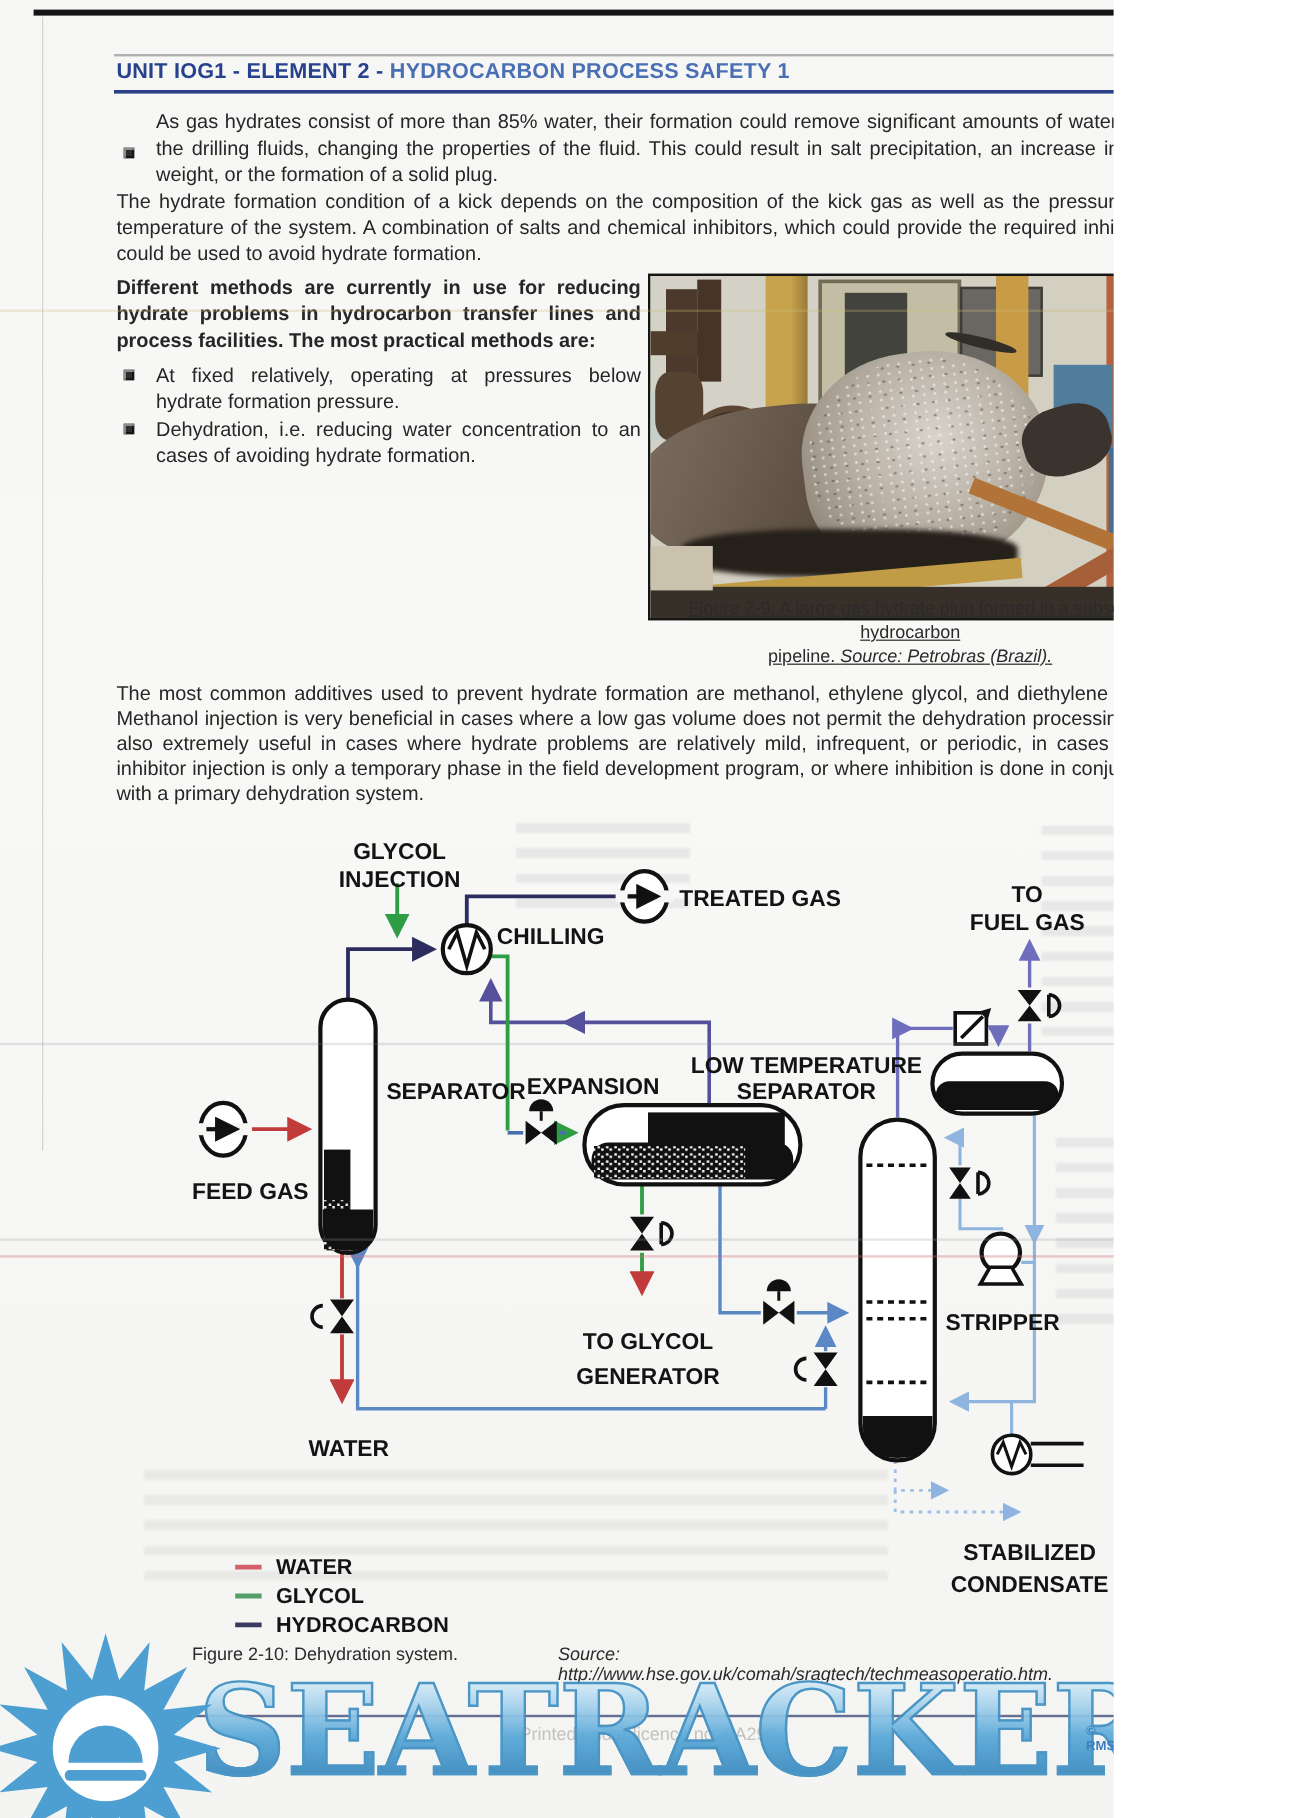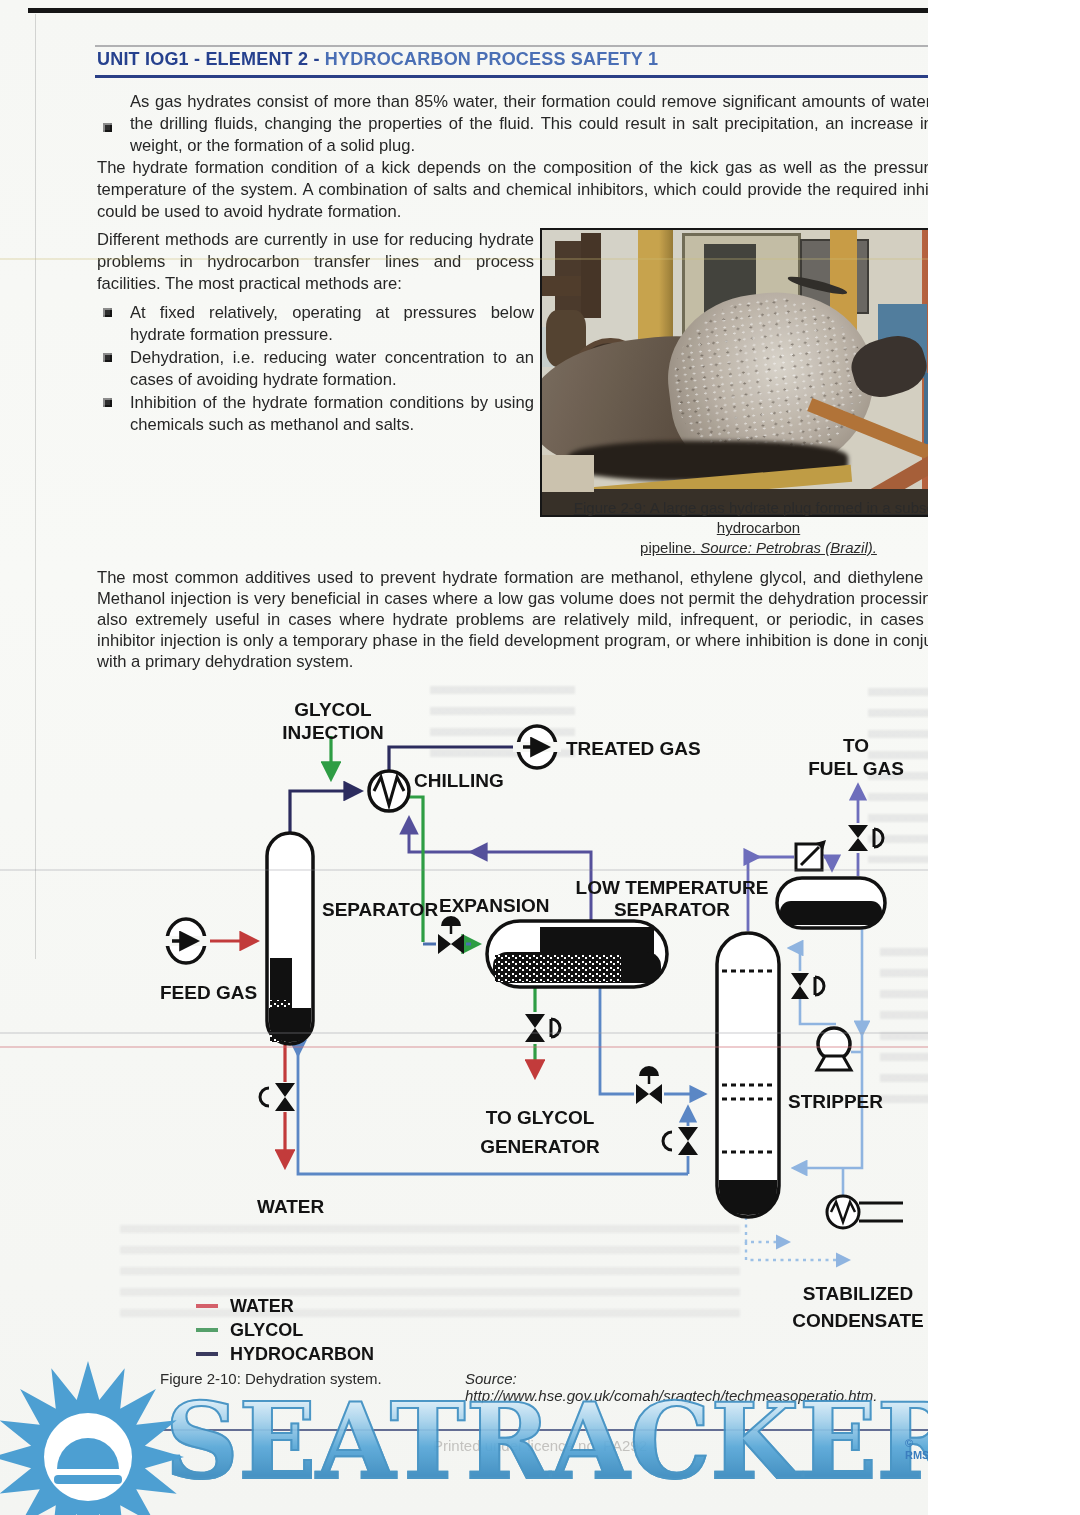--- a/index.html
+++ b/index.html
@@ -71,32 +71,28 @@
   <div class="abs rule" style="left:95px;top:75px;width:872px;height:3px;"></div>
 
   <div class="abs bullet-row" style="left:103px;top:91px;width:867px;align-items:center;">
     <span class="bullet-marker"></span>
     <span class="body-text">As gas hydrates consist of more than 85% water, their formation could remove significant amounts of water from the drilling fluids, changing the properties of the fluid.  This could result in salt precipitation, an increase in fluid weight, or the formation of a solid plug.</span>
   </div>
 
   <div class="abs body-text" style="left:97px;top:157px;width:876px;">The hydrate formation condition of a kick depends on the composition of the kick gas as well as the pressure and temperature of the system.  A combination of salts and chemical inhibitors, which could provide the required inhibition, could be used to avoid hydrate formation.</div>
 
   <div class="abs" style="left:97px;top:229px;width:437px;">
-    <div class="body-text" style="margin-bottom:7px;">Different methods are currently in use for reducing hydrate problems in hydrocarbon transfer lines and process facilities.  The most practical methods are:</div>
+    <div class="body-text" style="margin-bottom:7px;font-weight:bold;">Different methods are currently in use for reducing hydrate problems in hydrocarbon transfer lines and process facilities.  The most practical methods are:</div>
     <div class="bullet-row" style="margin-left:6px;margin-bottom:1px;">
       <span class="bullet-marker"></span>
       <span class="body-text">At fixed relatively, operating at pressures below hydrate formation pressure.</span>
     </div>
     <div class="bullet-row" style="margin-left:6px;margin-bottom:1px;">
       <span class="bullet-marker"></span>
       <span class="body-text">Dehydration, i.e. reducing water concentration to an cases of avoiding hydrate formation.</span>
-    </div>
-    <div class="bullet-row" style="margin-left:6px;margin-bottom:1px;">
-      <span class="bullet-marker"></span>
-      <span class="body-text">Inhibition of the hydrate formation conditions by using chemicals such as methanol and salts.</span>
     </div>
   </div>
 
   <div class="abs photo">
     <div class="photo-inner">
       <div style="left:0;top:0;width:34%;height:72%;background:#d8d5c9;"></div>
       <div style="left:0;top:34%;width:10%;height:14%;background:#c9d2cf;"></div>
       <div style="left:3%;top:4%;width:6%;height:42%;background:#4a3727;"></div>
       <div style="left:0;top:16%;width:13%;height:7%;background:#503a27;"></div>
       <div style="left:9%;top:1%;width:4.5%;height:30%;background:#453222;"></div>

